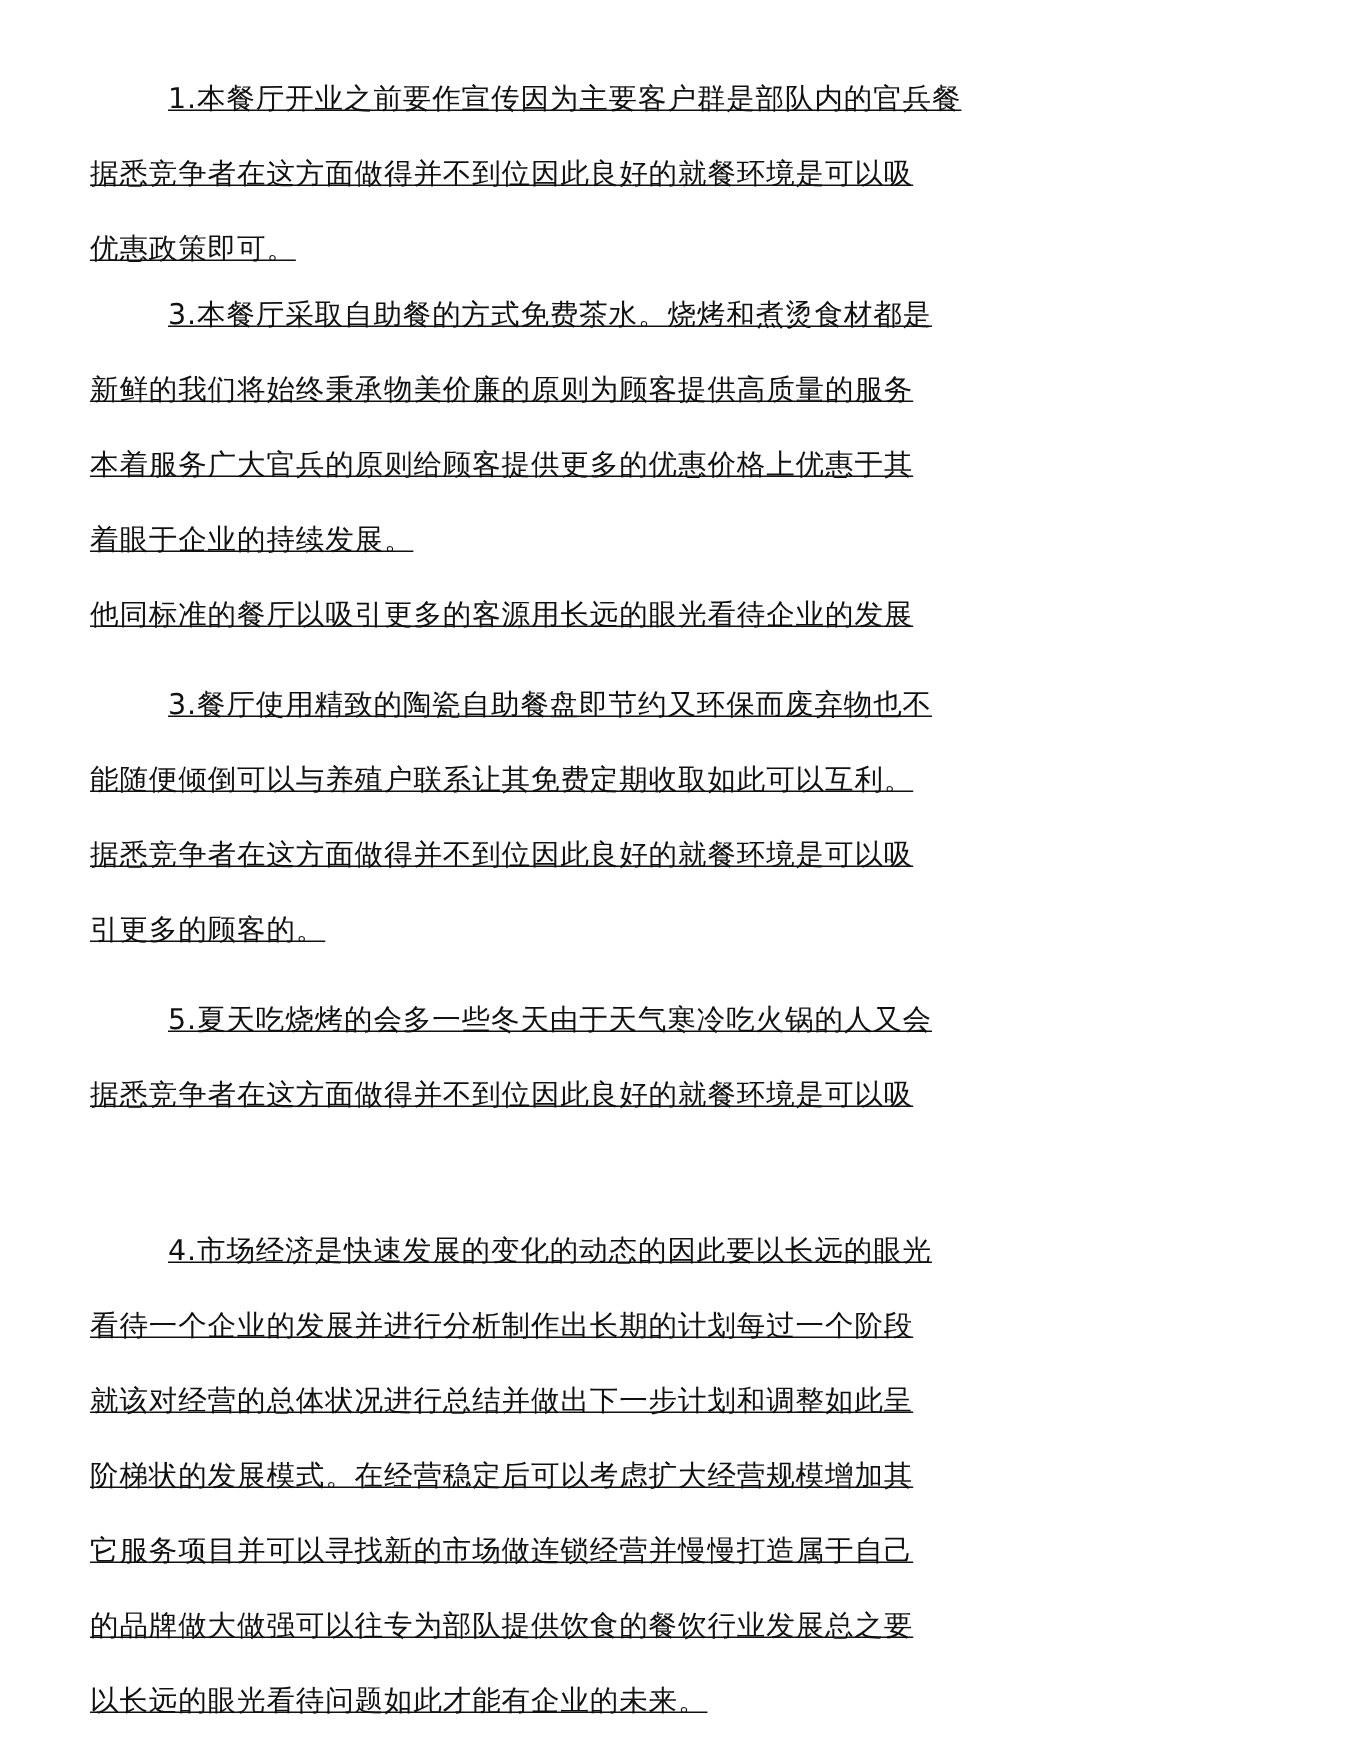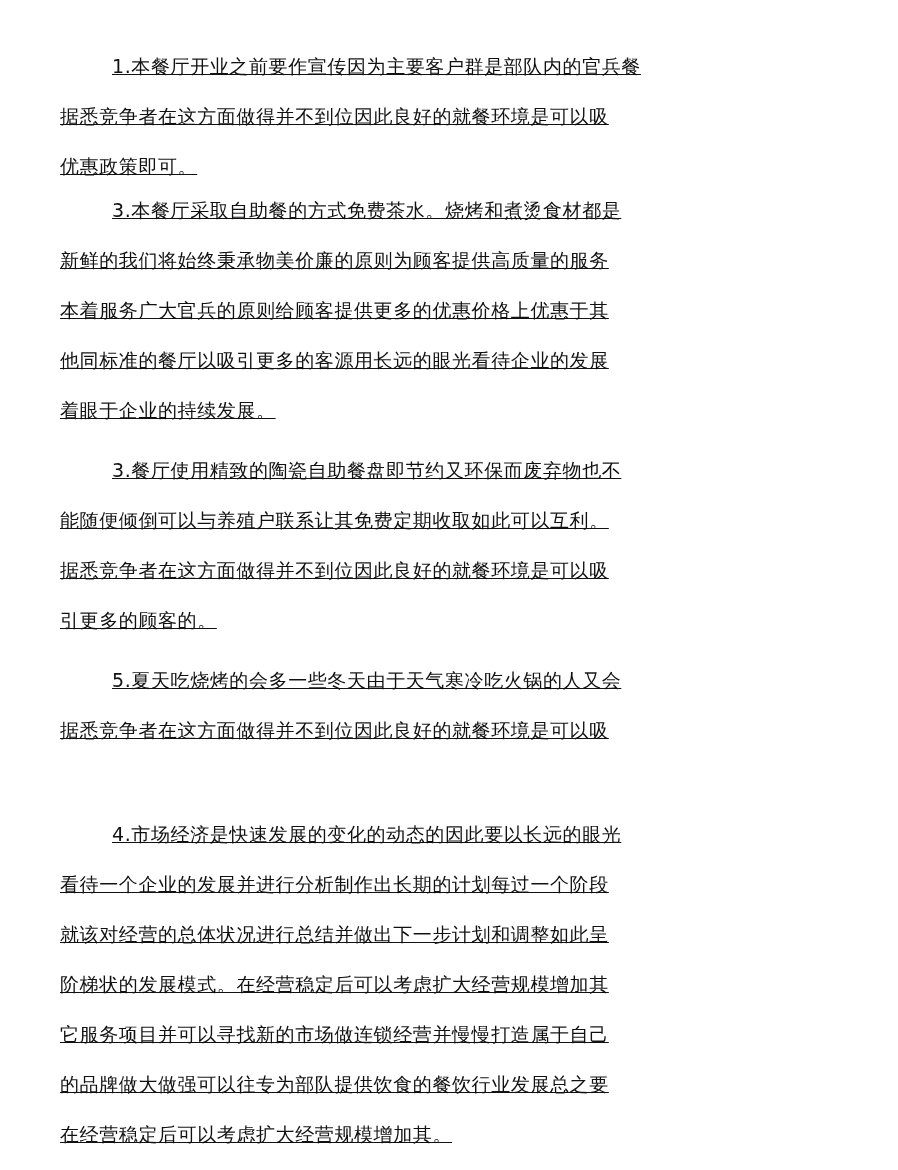--- a/index.html
+++ b/index.html
@@ -19,22 +19,22 @@
   <div class="para" style="top:41px">
     <span class="line first">1.本餐厅开业之前要作宣传因为主要客户群是部队内的官兵餐</span>
     <span class="line">据悉竞争者在这方面做得并不到位因此良好的就餐环境是可以吸</span>
     <span class="line">优惠政策即可。</span>
   </div>
 
   <div class="para" style="top:185px">
     <span class="line first">3.本餐厅采取自助餐的方式免费茶水。烧烤和煮烫食材都是</span>
     <span class="line">新鲜的我们将始终秉承物美价廉的原则为顾客提供高质量的服务</span>
     <span class="line">本着服务广大官兵的原则给顾客提供更多的优惠价格上优惠于其</span>
+    <span class="line">着眼于企业的持续发展。</span>
     <span class="line">他同标准的餐厅以吸引更多的客源用长远的眼光看待企业的发展</span>
-    <span class="line">着眼于企业的持续发展。</span>
   </div>
 
   <div class="para" style="top:445px">
     <span class="line first">3.餐厅使用精致的陶瓷自助餐盘即节约又环保而废弃物也不</span>
     <span class="line">能随便倾倒可以与养殖户联系让其免费定期收取如此可以互利。</span>
     <span class="line">据悉竞争者在这方面做得并不到位因此良好的就餐环境是可以吸</span>
     <span class="line">引更多的顾客的。</span>
   </div>
 
   <div class="para" style="top:655px">
@@ -42,16 +42,16 @@
     <span class="line">据悉竞争者在这方面做得并不到位因此良好的就餐环境是可以吸</span>
   </div>
 
   <div class="para" style="top:809px">
     <span class="line first">4.市场经济是快速发展的变化的动态的因此要以长远的眼光</span>
     <span class="line">看待一个企业的发展并进行分析制作出长期的计划每过一个阶段</span>
     <span class="line">就该对经营的总体状况进行总结并做出下一步计划和调整如此呈</span>
     <span class="line">阶梯状的发展模式。在经营稳定后可以考虑扩大经营规模增加其</span>
     <span class="line">它服务项目并可以寻找新的市场做连锁经营并慢慢打造属于自己</span>
     <span class="line">的品牌做大做强可以往专为部队提供饮食的餐饮行业发展总之要</span>
-    <span class="line">在经营稳定后可以考虑扩大经营规模增加其。</span>
+    <span class="line">以长远的眼光看待问题如此才能有企业的未来。</span>
   </div>
 
 </div>
 
 </body></html>

